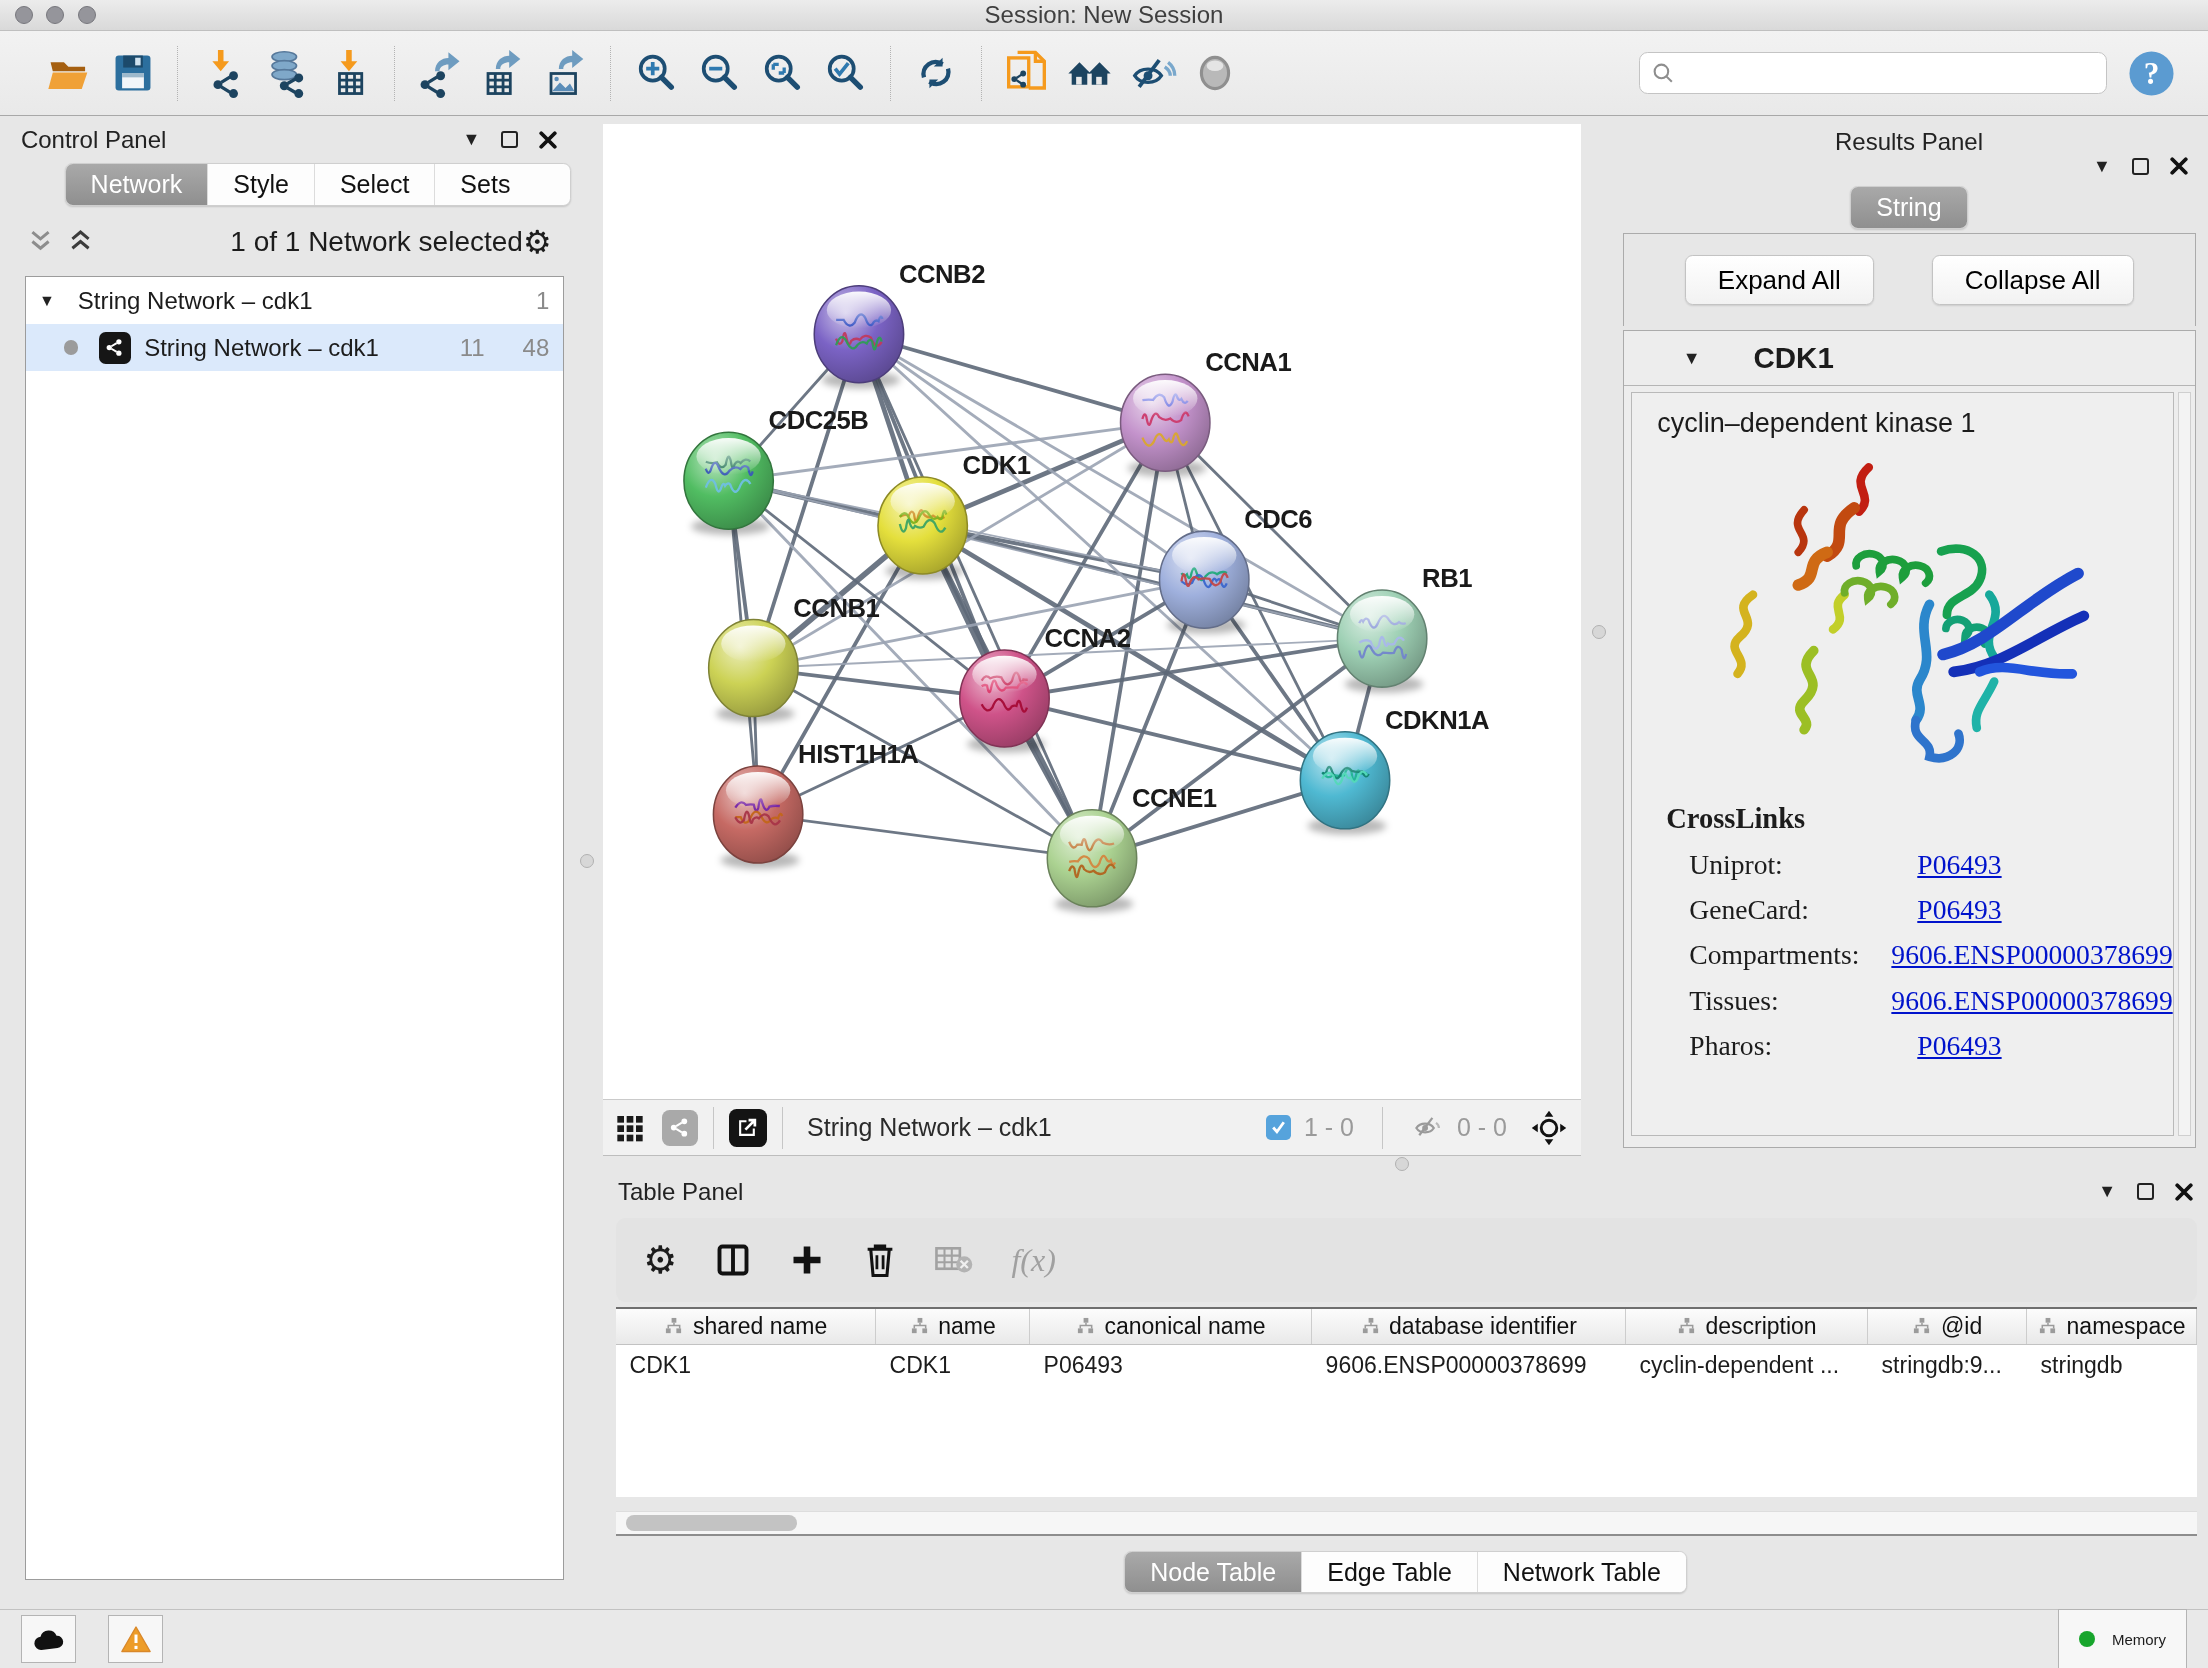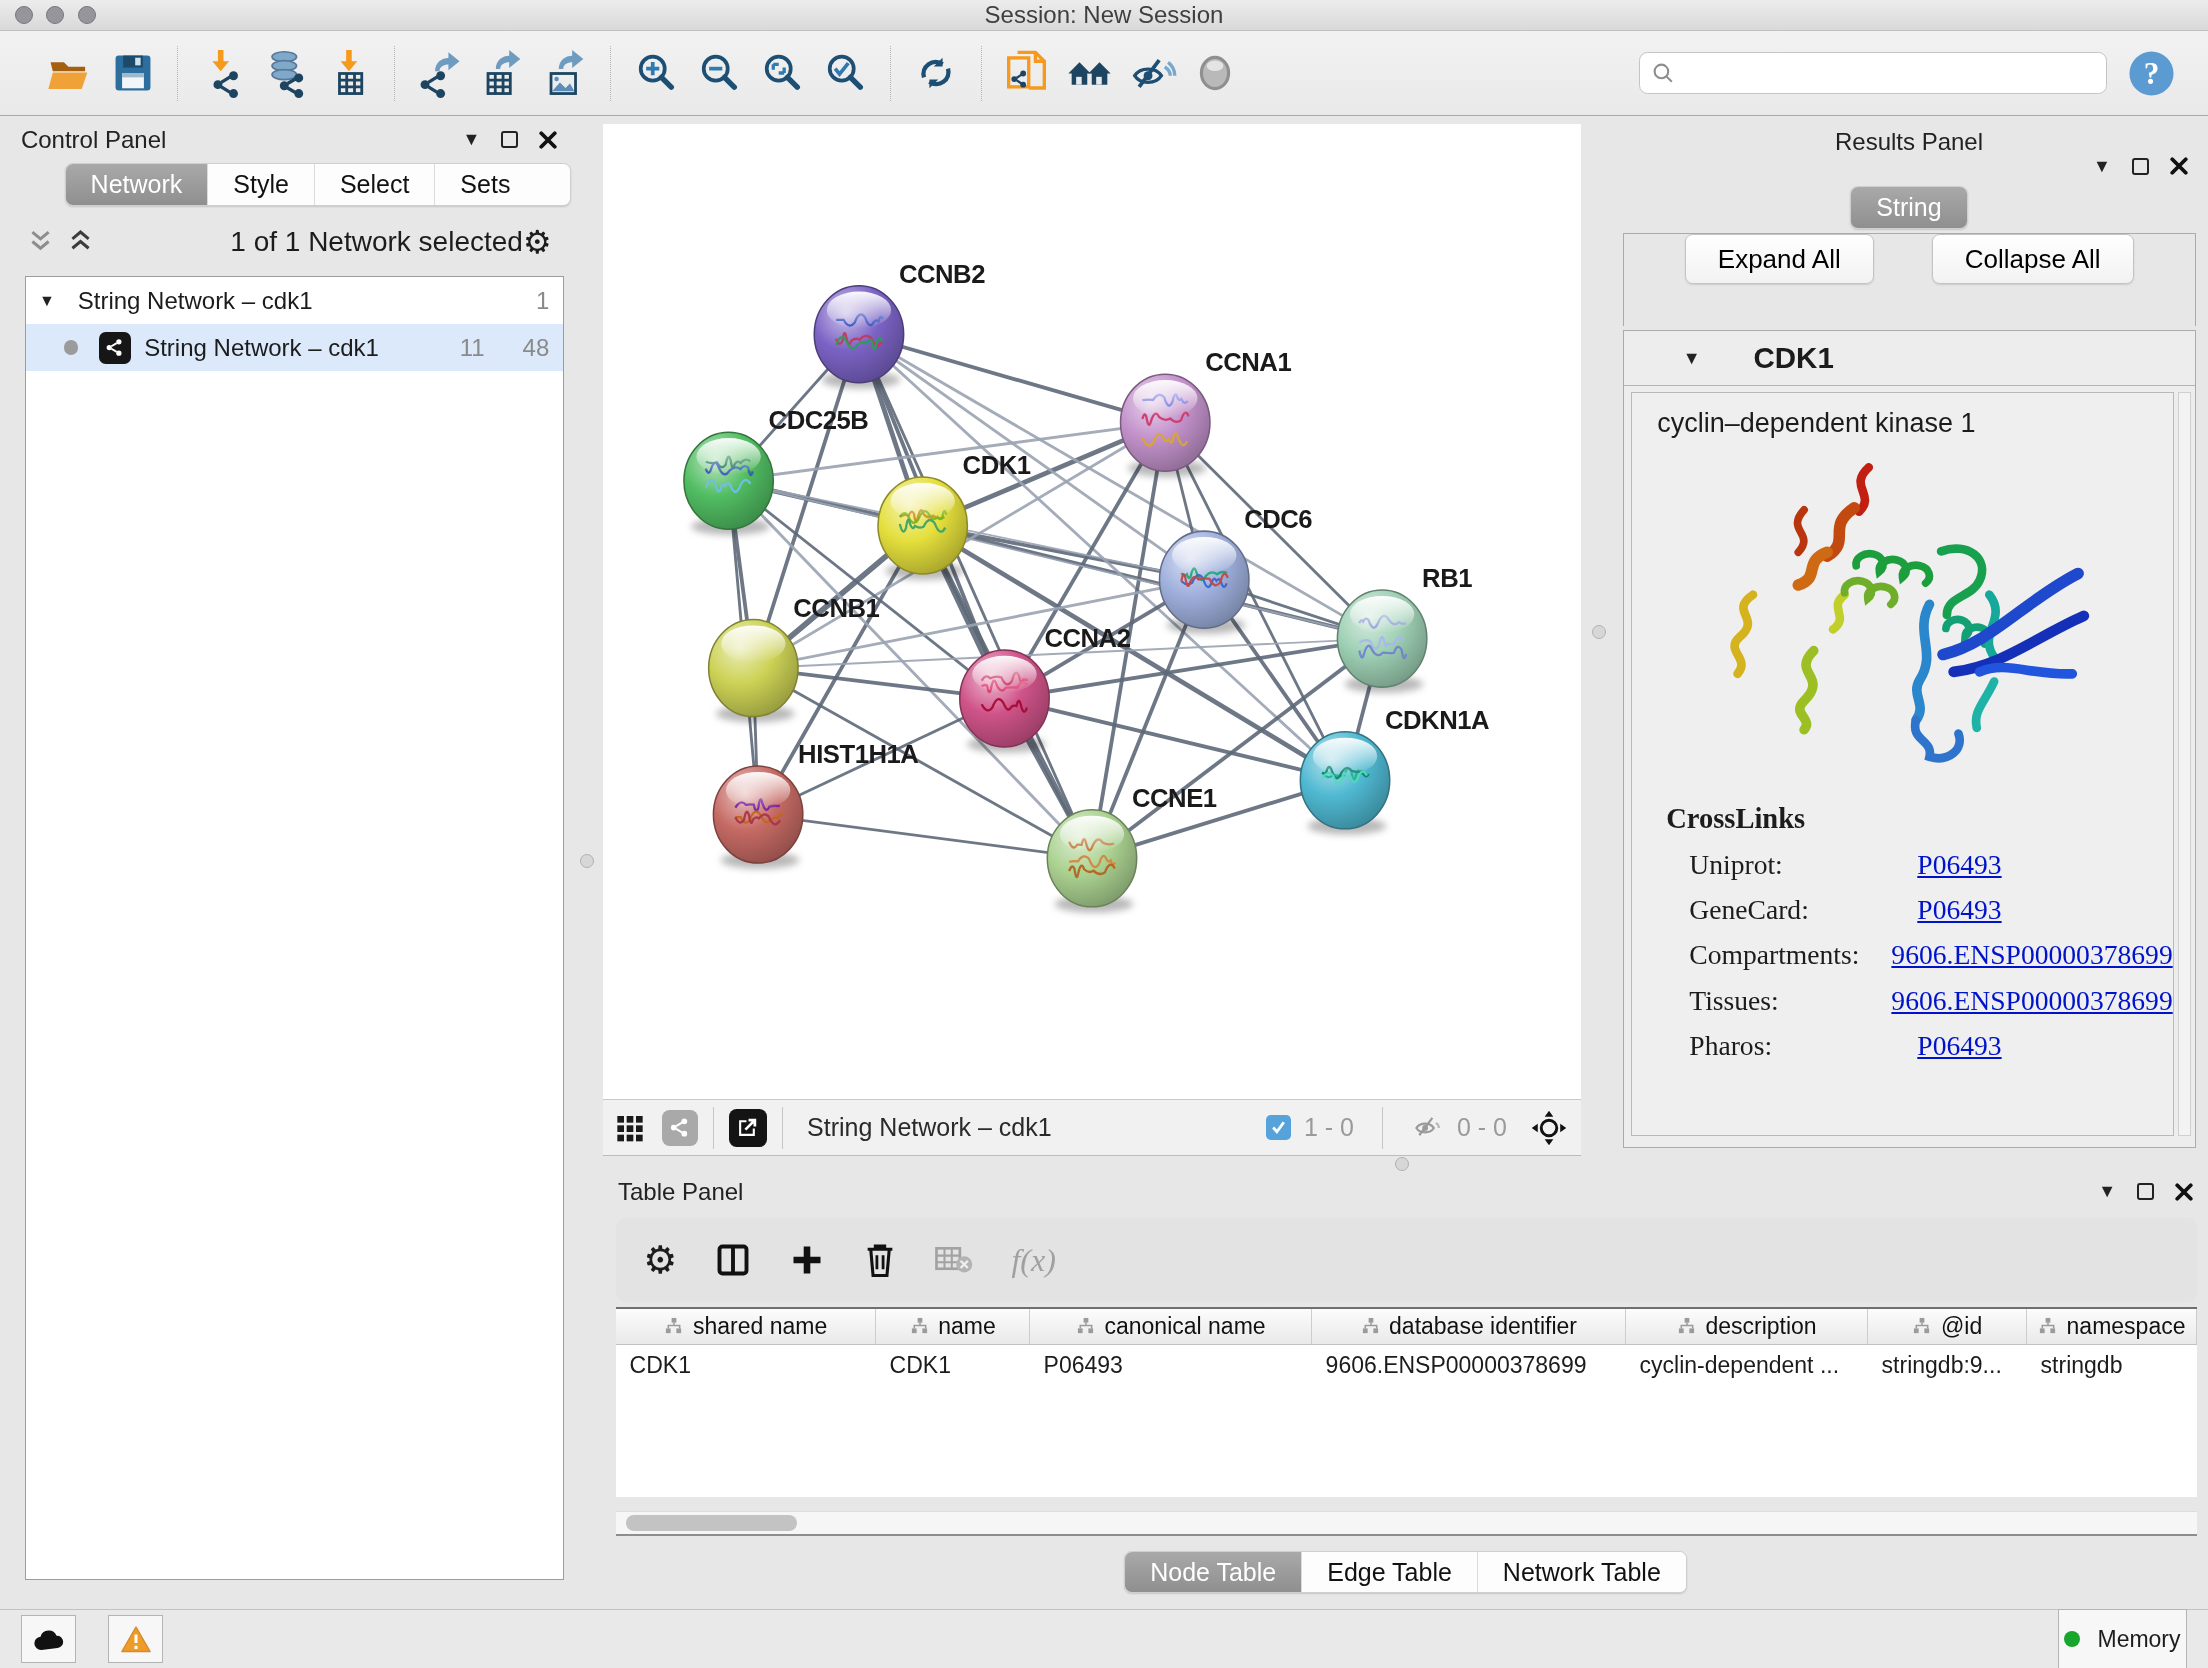--- a/index.html
+++ b/index.html
@@ -65,21 +65,21 @@
   .checkbox { width:25px; height:25px; background:#56a3dc; border-radius:4.8px; display:flex; align-items:center; justify-content:center; }
 
   
   .knob { position:absolute; width:14.3px; height:14.3px; border-radius:50%; background:#d7d7d7; border:1px solid #b1b1b1; }
 
   
   .results-panel { position:absolute; left:1617px; top:122px; width:584px; height:1034px; }
   .rp-head { padding:5.7px 13.3px 0 13.3px;flex-direction:column; }
   .rp-tab { display:flex; justify-content:center; margin-top:9.5px; }
   .rp-box1 { position:absolute; left:5.7px; top:111px; width:573px; height:93px; border:1.9px solid #ababab; border-bottom:none;
-    display:flex; align-items:flex-start; justify-content:center; gap:58px; }
+    display:flex; align-items:center; justify-content:center; gap:58px; }
   .btn { background:linear-gradient(#ffffff,#f2f2f2); border:1px solid #c3c3c3; border-radius:7.6px;
     font-size:26px; padding:8.6px 32px; box-shadow:0 1px 1.9px rgba(0,0,0,.12); }
   .rp-box2 { position:absolute; left:5.7px; top:208px; width:573px; height:818px; border:1.9px solid #ababab; background:#ededed; }
   .gene-row { height:55px; display:flex; align-items:center; gap:53px; padding-left:59px; border-bottom:1.9px solid #b5b5b5; }
   .gene-name { font-size:29.5px; font-weight:bold; }
   .rp-inner { position:absolute; left:7.6px; top:61px; right:21px; bottom:11.4px; border:1px solid #b9b9b9; background:#efefef; overflow:hidden; }
   .gene-desc { font-size:27px; padding:15px 0 5.7px 25px; }
   .ribbon-wrap { display:flex; justify-content:center; margin-top:5.7px; }
   .crosslinks { font-family:"Liberation Serif","DejaVu Serif",serif; margin:25px 0 0 34px; }
   .crosslinks h3 { font-size:28.5px; margin-bottom:13.3px; }
@@ -104,21 +104,21 @@
   .hscroll { position:absolute; left:13.3px; top:339px; width:1581px; height:23px; background:#f6f6f6; border-top:1px solid #ddd; }
   .hthumb { position:absolute; left:9.5px; top:2.9px; width:171px; height:16px; background:#c3c3c3; border-radius:8.6px; }
   .tp-bottomline { position:absolute; left:13.3px; top:362px; width:1581px; height:0; border-top:2.9px solid #8d8d8d; }
   .tp-tabs { position:absolute; left:0; top:379px; width:100%; display:flex; justify-content:center; }
 
   
   .statusbar { position:absolute; left:0; top:1609px; width:2208px; height:59px; background:#e9e9e9; border-top:1.9px solid #c2c2c2;
     display:flex; align-items:center; padding:0 21px; }
   .sb-btn { width:55px; height:48px; background:#f7f7f7; border:1.9px solid #b4b4b4; display:flex; align-items:center; justify-content:center; margin-right:32px; }
   .mem-btn { margin-left:auto; width:129px; height:60px; background:#f7f7f7; border:1.9px solid #b4b4b4;
-    display:flex; align-items:center; justify-content:center; gap:17px; font-size:23px; }
+    display:flex; align-items:center; justify-content:center; gap:17px; font-size:15px; }
   .mem-dot { width:16px; height:16px; border-radius:50%; background:#17a52c; }
 
   svg { display:block; }
 </style>
 </head>
 <body>
 
 <div class="window">
 
   <div class="titlebar">

